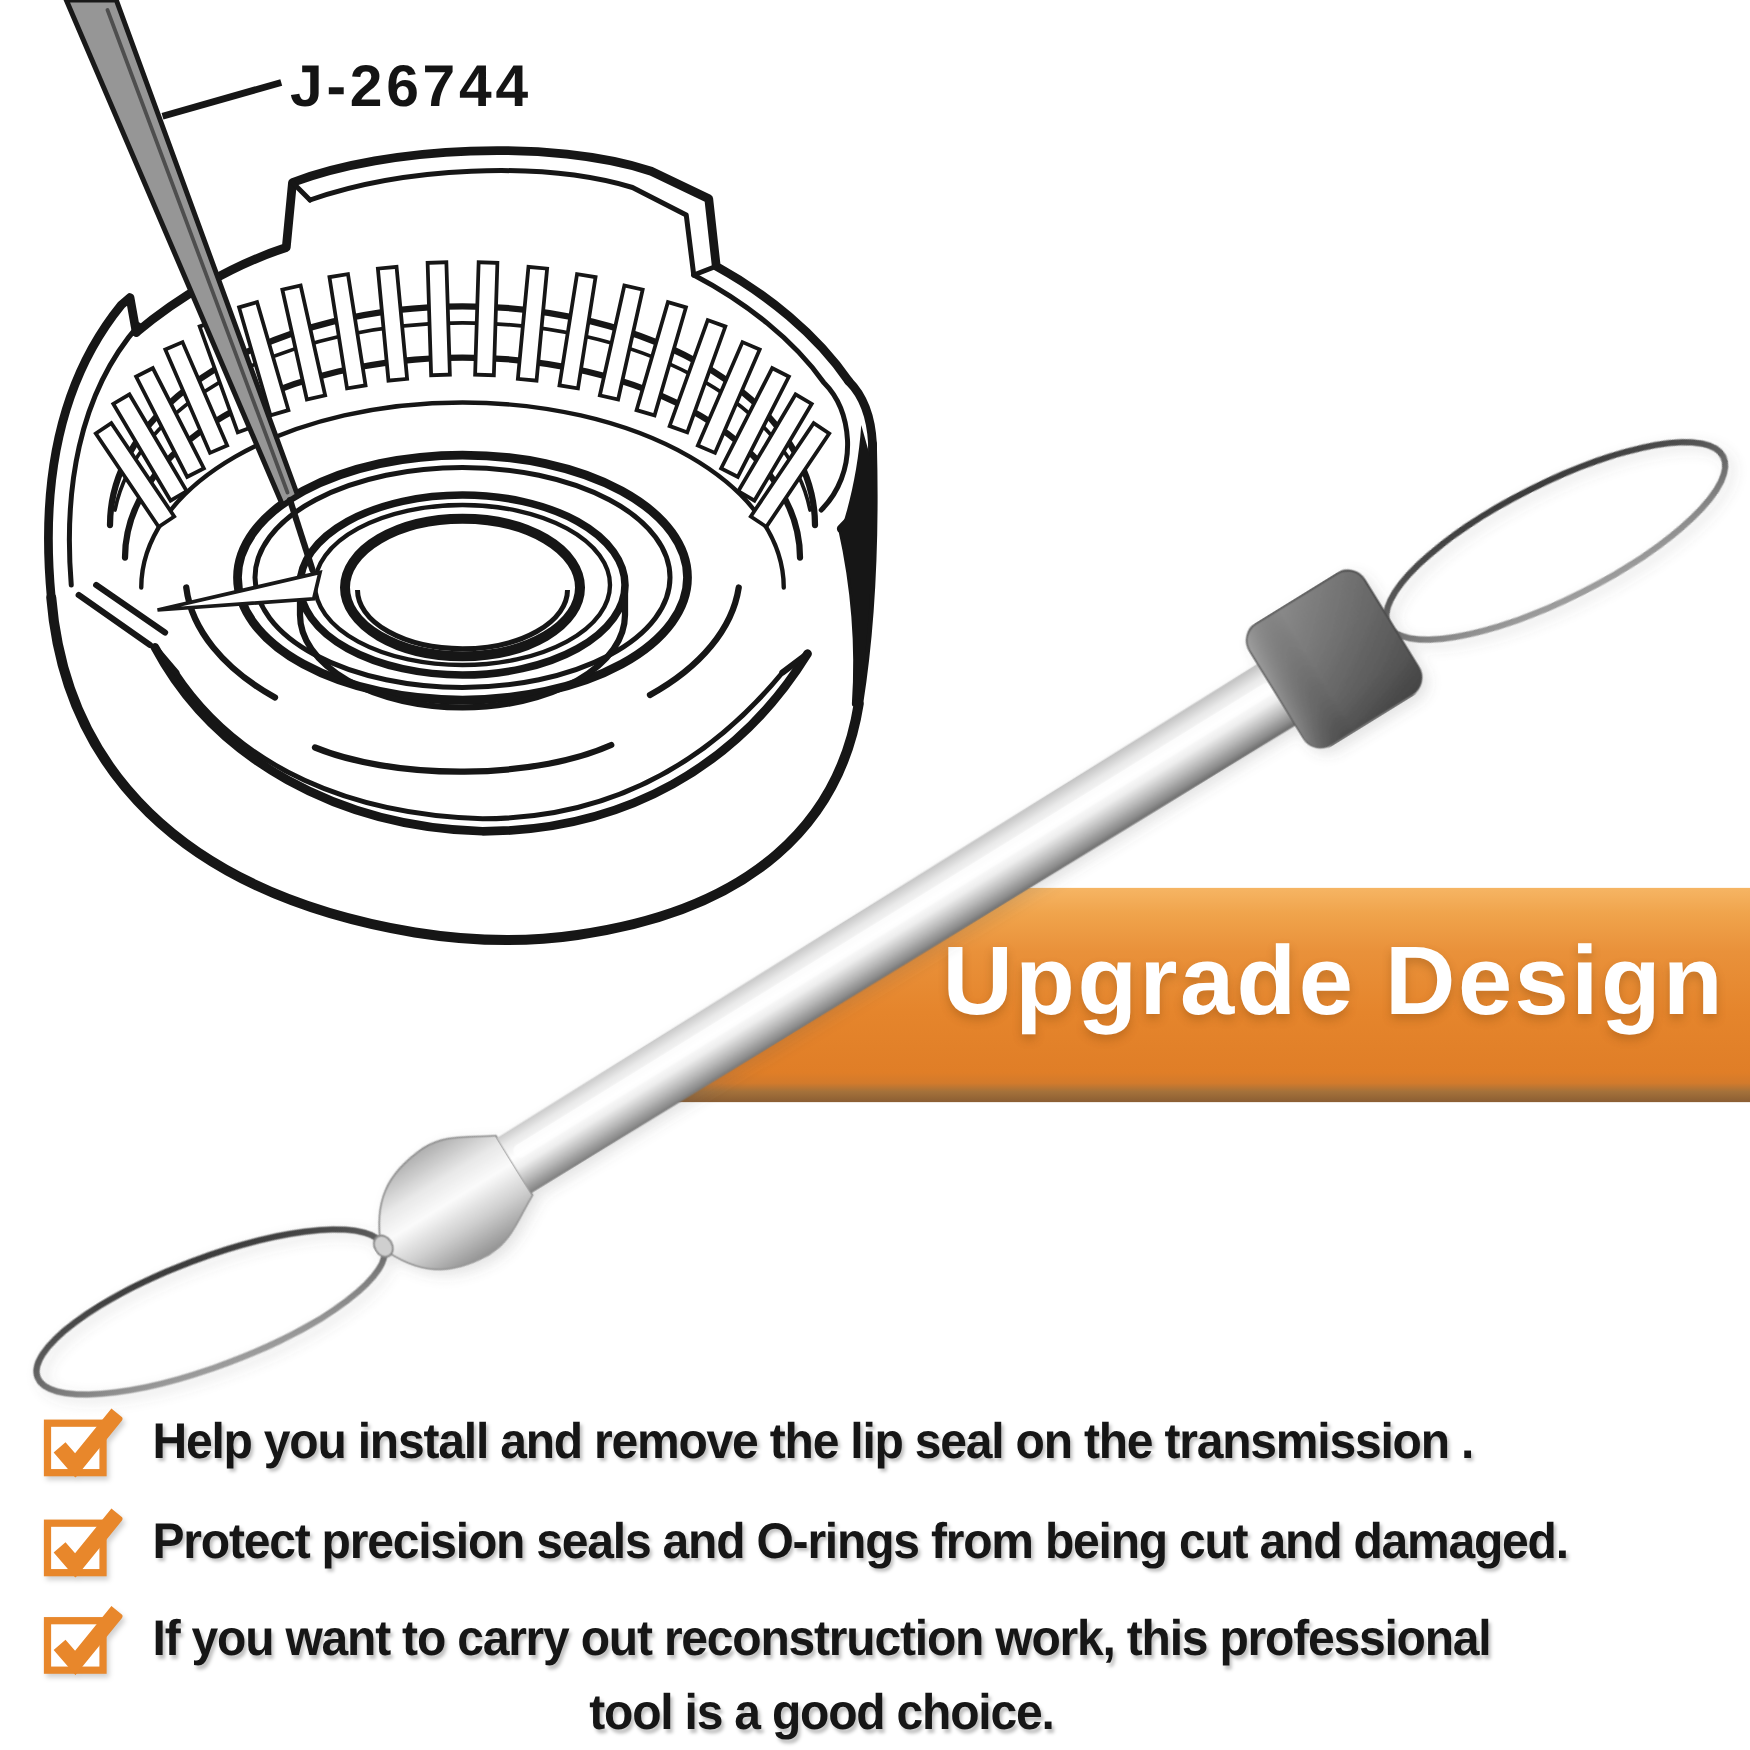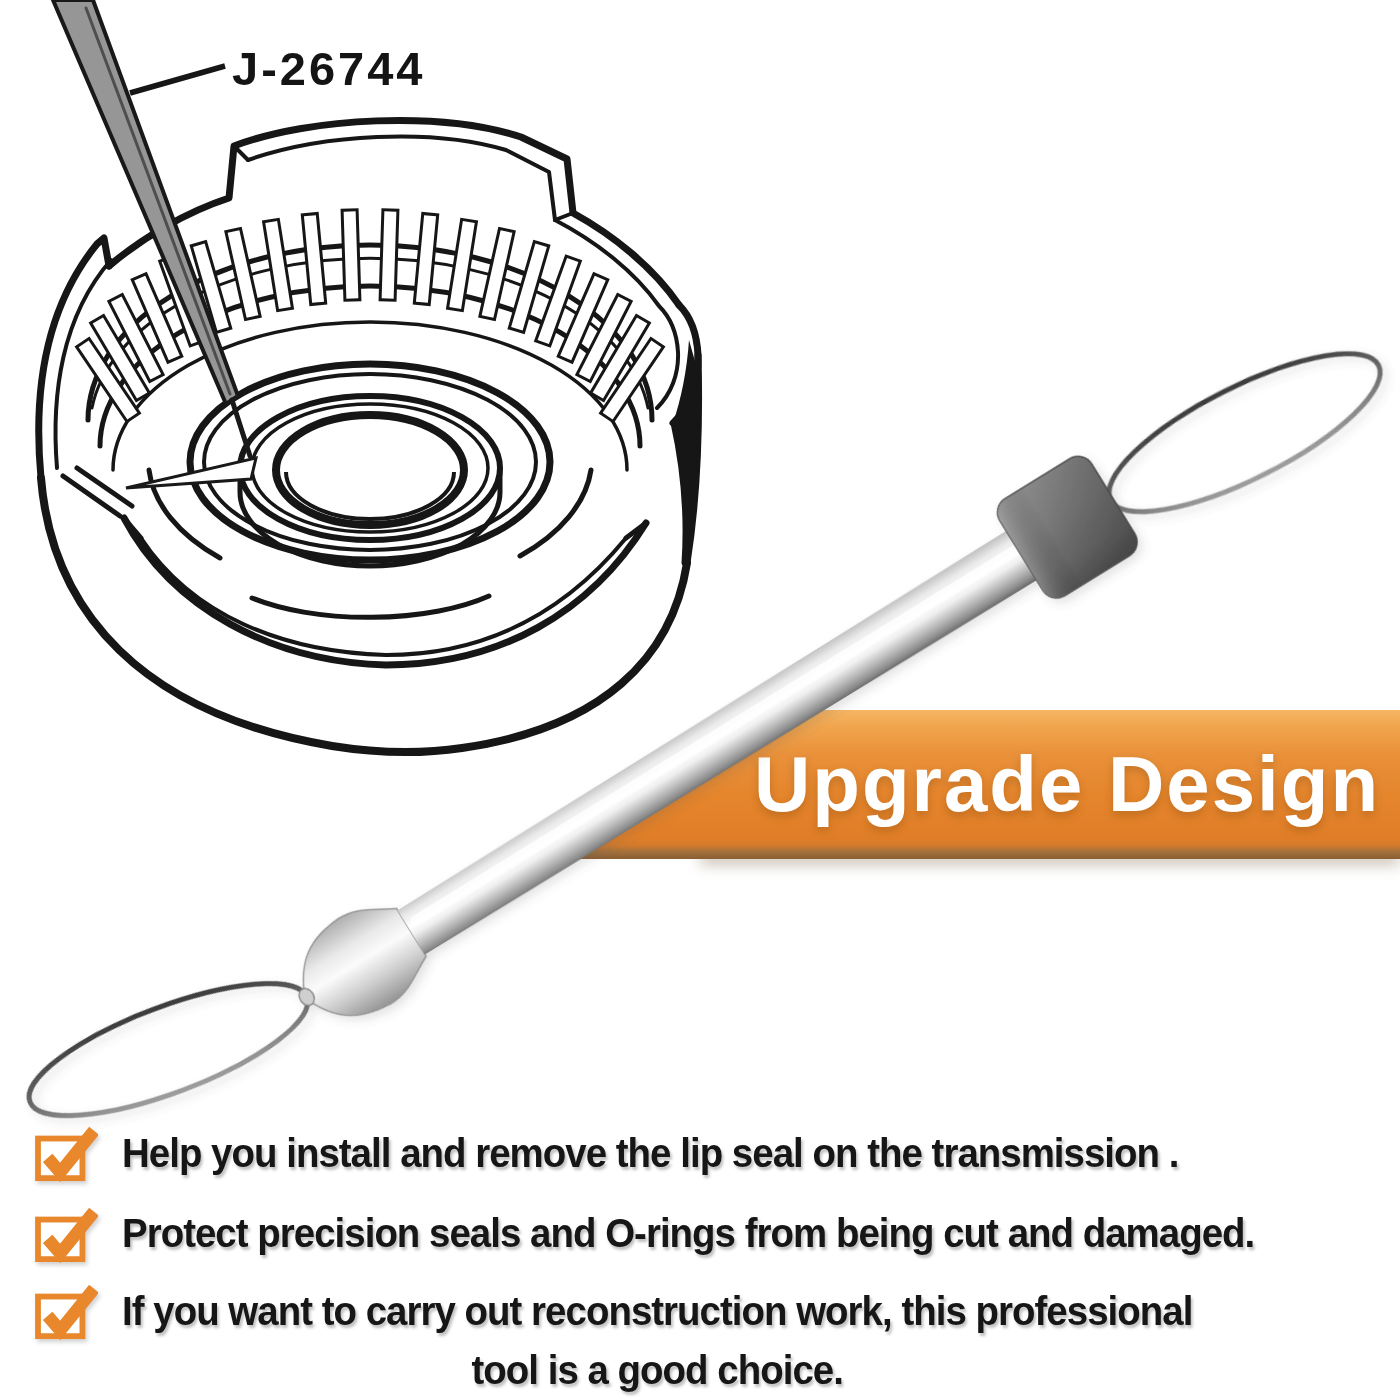--- a/index.html
+++ b/index.html
@@ -8,21 +8,21 @@
     background:#ffffff;font-family:"Liberation Sans",sans-serif;
   }
   
   .diagram{position:absolute;left:0;top:0;width:720px;height:770px;}
   .part-label{
     font-family:"Liberation Sans",sans-serif;font-weight:700;font-size:47px;
     letter-spacing:3px;fill:#141414;
   }
   
   .banner{
-    position:absolute;left:540px;top:710px;width:860px;height:149px;
+    position:absolute;left:540px;top:710px;width:860px;height:172px;
     background:linear-gradient(180deg,#f6b564 0%,#f0a44c 12%,#e9913a 30%,
                #e5852c 58%,#e07e27 86%,#d27a2c 91%,#a4713a 95%,#8a5d33 100%);
     clip-path:polygon(21% 0,100% 0,100% 100%,0% 100%);
     z-index:2;
   }
   .banner-shadow{
     position:absolute;left:700px;top:852px;width:700px;height:13px;
     background:rgba(110,80,40,.35);filter:blur(7px);z-index:1;
   }
   .banner-label{
@@ -31,21 +31,21 @@
     color:#ffffff;font-weight:700;font-size:78px;letter-spacing:2px;
     text-shadow:0 4px 8px rgba(110,60,10,.30);white-space:nowrap;
   }
   
   .tool-photo{position:absolute;left:0;top:0;width:1400px;height:1400px;z-index:3;}
   
   .feature-row{
     position:absolute;left:34px;display:flex;align-items:flex-start;z-index:4;
   }
   .row-1{top:1124px;}
-  .row-2{top:1204px;align-items:center;}
+  .row-2{top:1204px;}
   .row-3{top:1282px;text-align:center;}
   .check-icon{width:64px;height:56px;flex:0 0 auto;margin-top:2px;
     filter:drop-shadow(2px 3px 2px rgba(0,0,0,.18));}
   .feature-text{
     margin:0 0 0 24px;color:#161616;font-weight:700;font-size:40px;
     line-height:59px;letter-spacing:-1px;white-space:nowrap;
     transform:scaleX(.96);transform-origin:left top;
     text-shadow:2px 3px 3px rgba(0,0,0,.25);
   }
   .feature-text.wrap{white-space:pre-line;}

